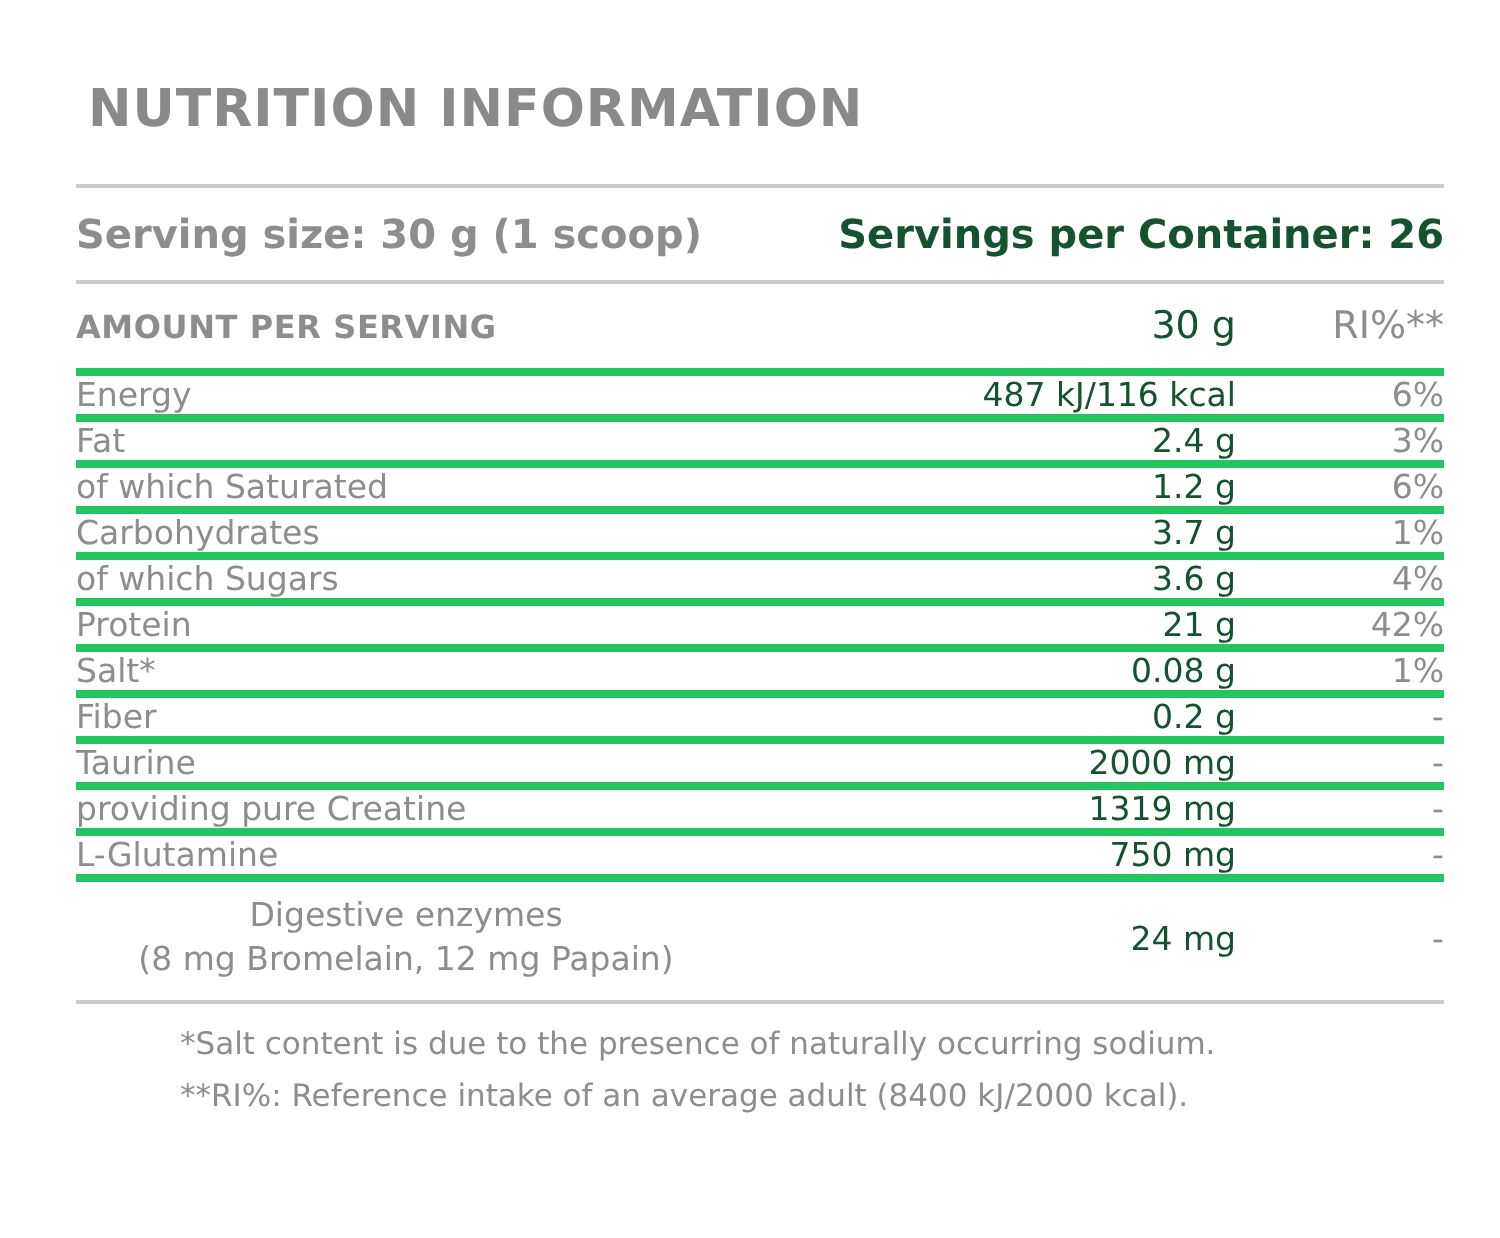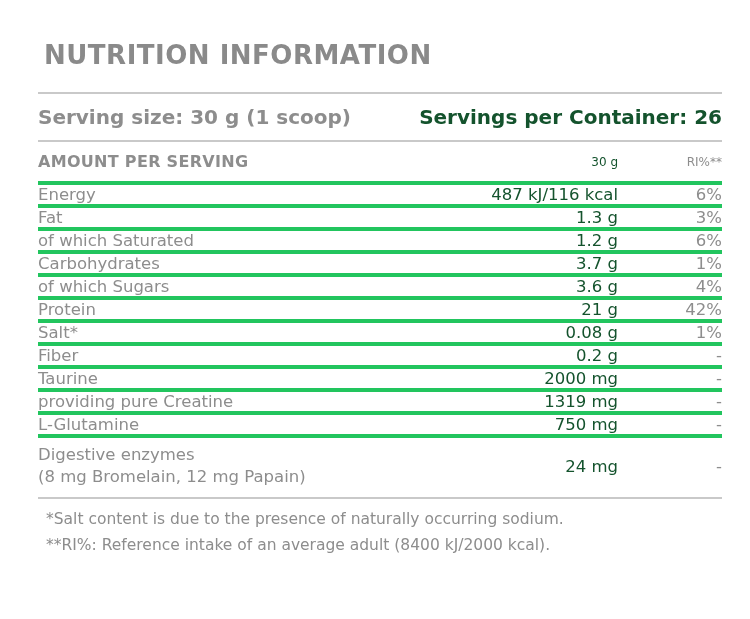--- a/index.html
+++ b/index.html
@@ -71,42 +71,44 @@
   }
   .header-row .cell-label {
     font-weight: bold;
     font-size: 16px;
     letter-spacing: 0.3px;
     padding-top: 10px;
     padding-bottom: 10px;
   }
   .header-row .cell-amount,
   .header-row .cell-ri {
-    font-size: 12px;
+    font-size: 19px;
     padding-top: 10px;
     padding-bottom: 10px;
     margin-top: 28px;
   }
   .multiline .cell-label {
     white-space: normal;
     line-height: 1.35;
     padding-top: 6px;
     padding-bottom: 6px;
+    text-align: center;
   }
   .footnotes {
     width: 684px;
     margin-top: 2px;
     padding-top: 10px;
     border-top: 2px solid #c9c9c9;
   }
   .footnote {
     font-size: 15.5px;
     color: #8d8d8d;
     padding: 0 0 6px 8px;
     line-height: 1.3;
+    margin-left: 44px;
   }
   .col-label { width: 330px; }
   .col-amount { width: 250px; }
   .col-ri { width: 104px; }
 </style>
 </head>
 <body>
 
 <div class="panel">
 
@@ -130,21 +132,21 @@
         <td class="cell-ri rule-strong">RI%**</td>
       </tr>
 
       <tr>
         <td class="cell-label rule-thin">Energy</td>
         <td class="cell-amount rule-thin">487 kJ/116 kcal</td>
         <td class="cell-ri rule-thin">6%</td>
       </tr>
       <tr>
         <td class="cell-label rule-thin">Fat</td>
-        <td class="cell-amount rule-thin">1.3 g</td>
+        <td class="cell-amount rule-thin">2.4 g</td>
         <td class="cell-ri rule-thin">3%</td>
       </tr>
       <tr>
         <td class="cell-label rule-thin">of which Saturated</td>
         <td class="cell-amount rule-thin">1.2 g</td>
         <td class="cell-ri rule-thin">6%</td>
       </tr>
       <tr>
         <td class="cell-label rule-thin">Carbohydrates</td>
         <td class="cell-amount rule-thin">3.7 g</td>

